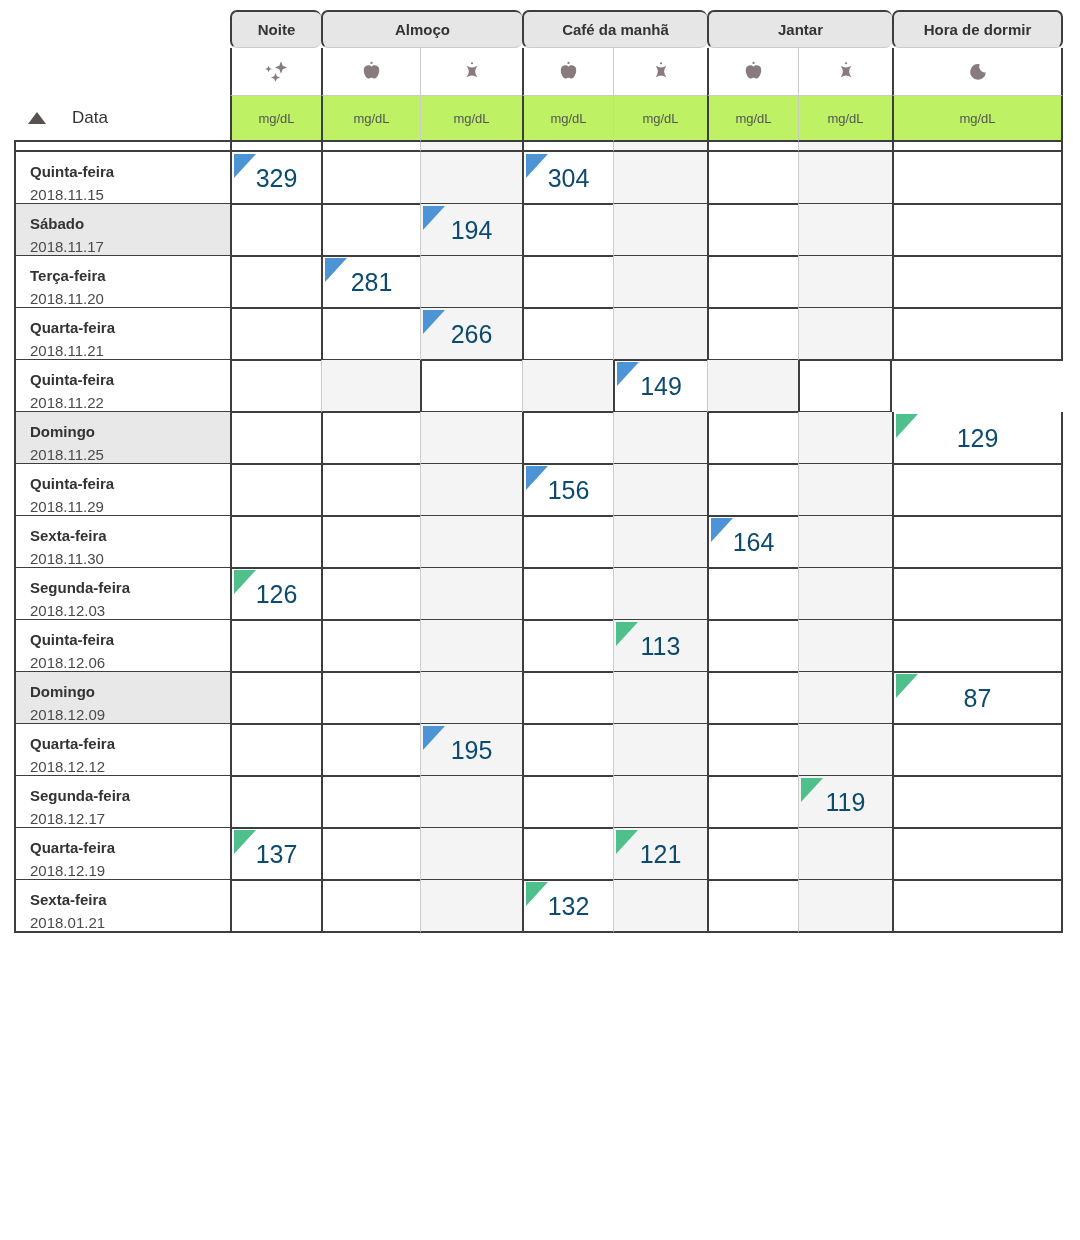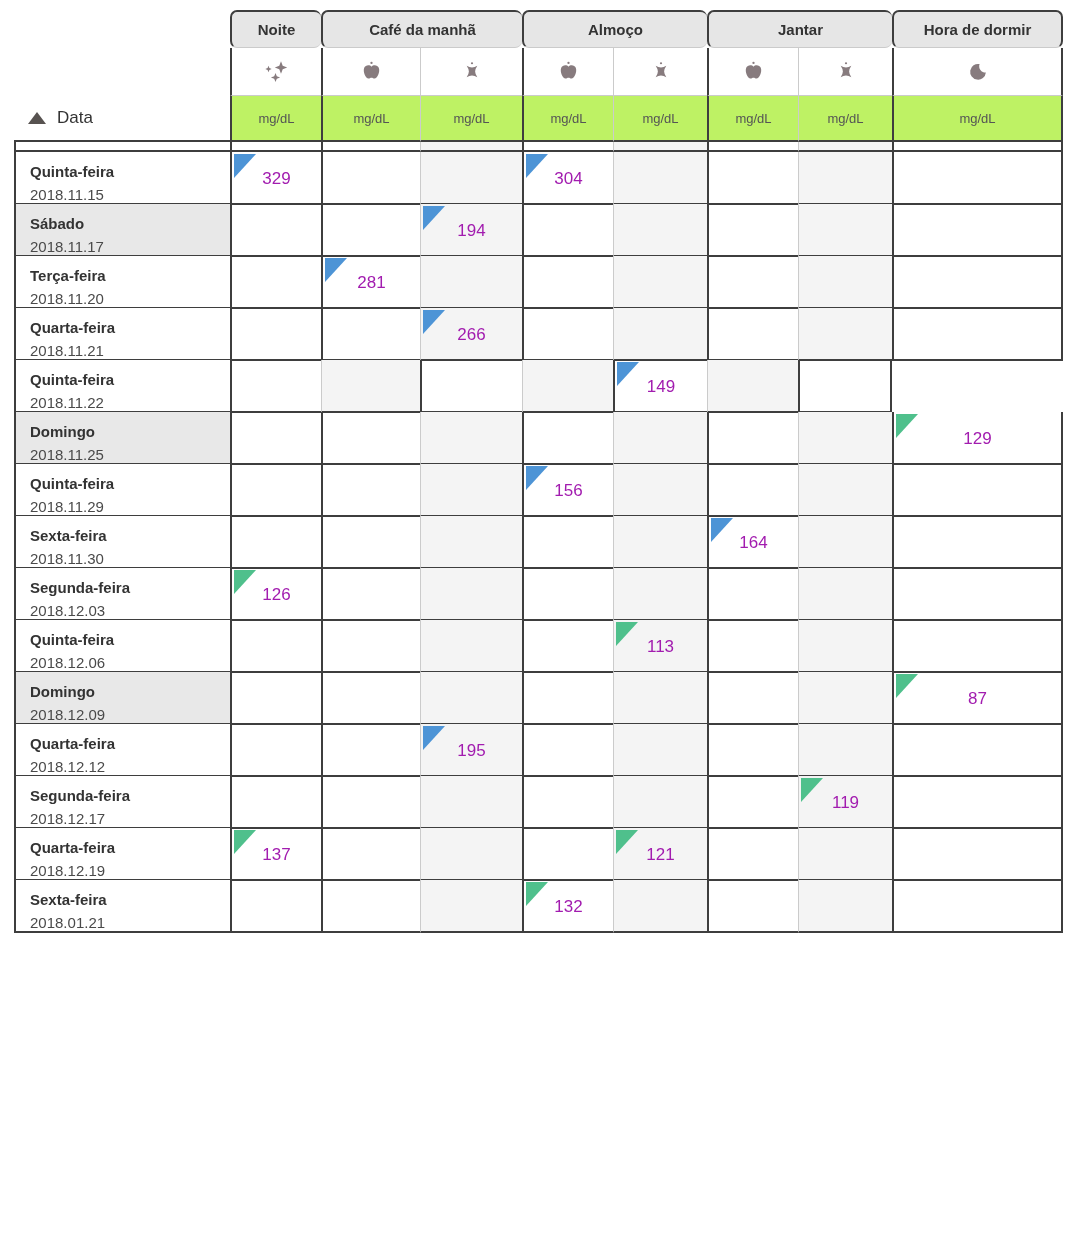--- a/index.html
+++ b/index.html
@@ -55,21 +55,21 @@
     display: flex; align-items: center; justify-content: center;
   }
   .icell svg { fill: var(--icon); }
   .ucell {
     background: #bef264;
     display: flex; align-items: center; justify-content: center;
     font-size: 13px; color: #555;
   }
   .data-header {
     display: flex; align-items: center;
-    padding-left: 14px; gap: 11px;
+    padding-left: 14px; gap: 26px;
     font-size: 17px; color: #333;
   }
   .sort-asc {
     width: 0; height: 0; display: inline-block;
     border-left: 9px solid transparent;
     border-right: 9px solid transparent;
     border-bottom: 12px solid #575250;
   }
   .shaded { background: var(--shaded); }
 
@@ -77,40 +77,40 @@
     background: #fff;
     padding: 11px 8px 0 14px;
   }
   .label-cell.weekend { background: var(--weekend-bg); }
   .day  { font-size: 15px; font-weight: bold; color: #333; margin-bottom: 6px; }
   .date { font-size: 15px; color: #4a4a4a; }
 
   .vcell {
     display: flex; align-items: center; justify-content: center;
   }
-  .val { font-size: 17px; color: #a21caf; margin-top: 2px; }
+  .val { font-size: 25px; color: #0c4a6e; margin-top: 2px; }
   .corner {
     position: absolute; top: 2px; left: 2px;
     width: 0; height: 0;
     border-top: 24px solid transparent;
     border-right: 22px solid transparent;
   }
   .corner.high     { border-top-color: var(--flag-high); }
   .corner.in_range { border-top-color: var(--flag-in_range); }
 </style>
 </head>
 <body>
 
 <div class="logbook">
 
   <div class="grid-row row-groups">
     <div class="cell blank"></div>
     <div class="cell gcell bl-dark bt-dark bb-light">Noite</div>
+    <div class="cell gcell bl-dark bt-dark bb-light" style="grid-column: span 2">Almoço</div>
     <div class="cell gcell bl-dark bt-dark bb-light" style="grid-column: span 2">Café da manhã</div>
-    <div class="cell gcell bl-dark bt-dark bb-light" style="grid-column: span 2">Almoço</div>
     <div class="cell gcell bl-dark bt-dark bb-light" style="grid-column: span 2">Jantar</div>
     <div class="cell gcell bl-dark bt-dark bb-light br-dark">Hora de dormir</div>
   </div>
 
   <div class="grid-row row-icons">
     <div class="cell blank"></div>
     <div class="cell icell bl-dark">
       <svg width="26" height="24" viewBox="0 0 26 24">
         <path d="M17 1.3 L18.7 5.8 L23.2 7.5 L18.7 9.2 L17 13.7 L15.3 9.2 L10.8 7.5 L15.3 5.8 Z"></path>
         <path d="M4.5 5.8 L5.4 8.1 L7.7 9 L5.4 9.9 L4.5 12.2 L3.6 9.9 L1.3 9 L3.6 8.1 Z"></path>

